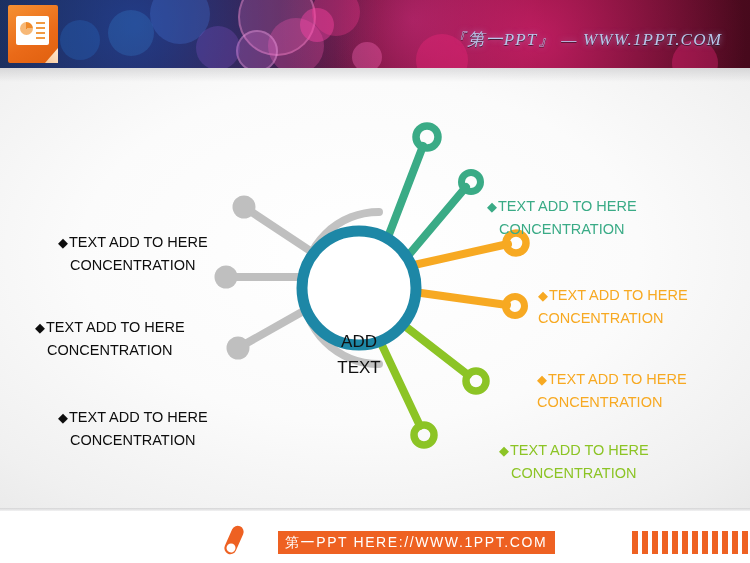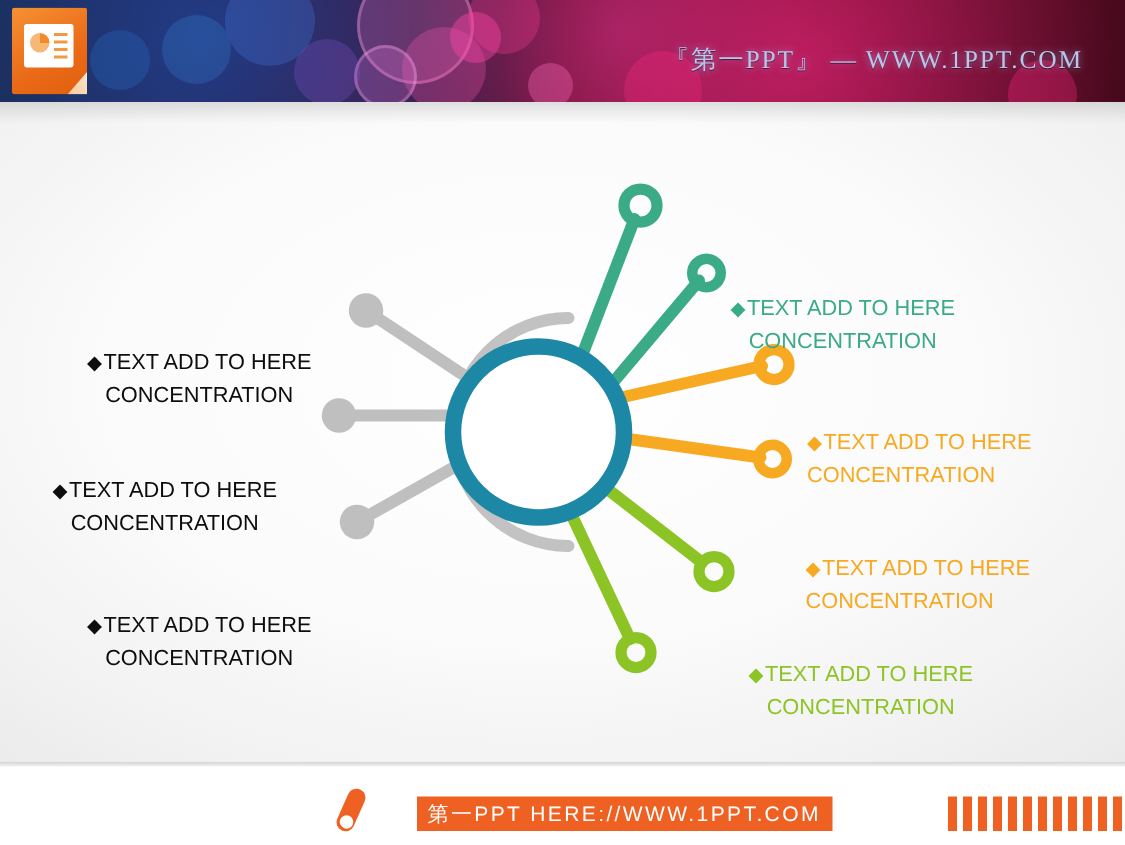--- a/index.html
+++ b/index.html
@@ -38,20 +38,21 @@
   .header-title {
     position: absolute;
     right: 28px;
     top: 28px;
     font-size: 17px;
     letter-spacing: 1.2px;
     color: #b9c6ea;
     text-shadow: 0 0 6px rgba(180,200,255,.55), 0 1px 0 rgba(0,0,0,.6);
     font-family: "Liberation Serif", serif;
     white-space: nowrap;
+    font-style: italic;
   }
 
   
   .logo {
     position: absolute;
     left: 8px; top: 5px;
     width: 50px; height: 58px;
   }
   .logo .sheet {
     position: absolute;
@@ -275,20 +276,24 @@
         <circle cx="476" cy="313" r="10" fill="none" stroke="#8cc425" stroke-width="7.5"></circle>
       </g>
       <g>
         <line x1="420" y1="358" x2="372" y2="256" stroke="#8cc425" stroke-width="8" stroke-linecap="round"></line>
         <circle cx="424" cy="367" r="10" fill="none" stroke="#8cc425" stroke-width="7.5"></circle>
       </g>
 
       <circle cx="359" cy="220" r="57" fill="#ffffff" stroke="#1d87a6" stroke-width="11"></circle>
     </svg>
 
+    <div class="center-text">
+      <div>ADD</div>
+      <div>TEXT</div>
+    </div>
 
     <div class="node-label lbl-l1">
       <span><span class="dia">◆</span><span>TEXT ADD TO HERE</span></span>
       <span class="line2">CONCENTRATION</span>
     </div>
 
     <div class="node-label lbl-l2">
       <span><span class="dia">◆</span><span>TEXT ADD TO HERE</span></span>
       <span class="line2">CONCENTRATION</span>
     </div>

